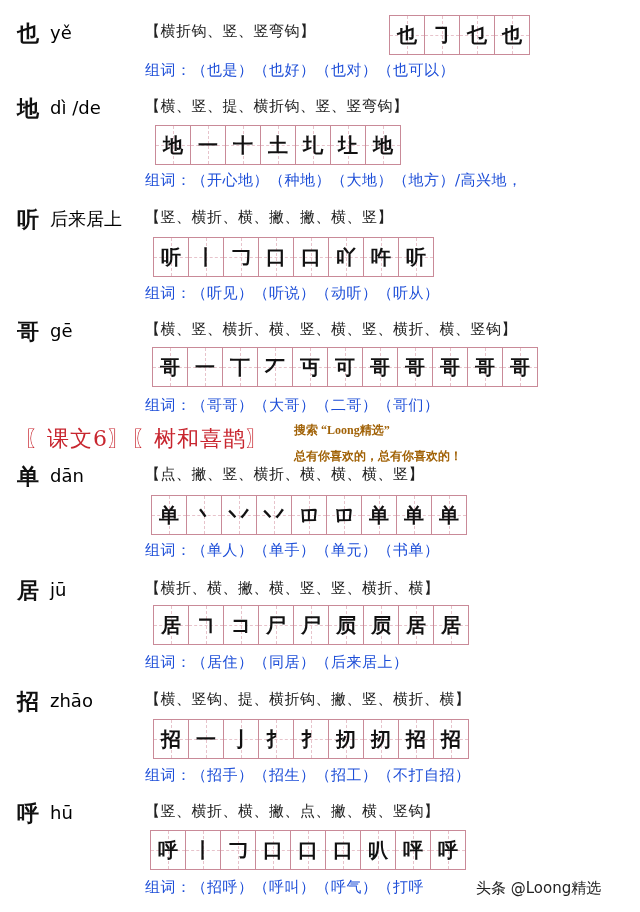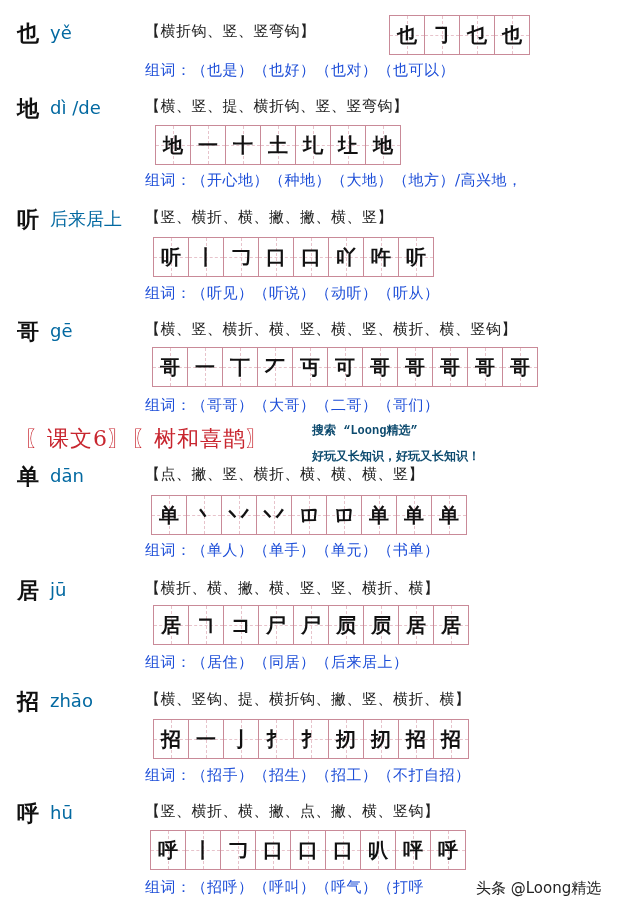--- a/index.html
+++ b/index.html
@@ -11,21 +11,21 @@
   }
   .entry { position: absolute; left: 0; width: 640px; }
   .head-char {
     position: absolute; left: 17px;
     font-family: "DejaVu Serif", serif; font-weight: bold;
     font-size: 22px; color: #111; line-height: 1;
   }
   .pinyin {
     position: absolute; left: 50px;
     font-family: "DejaVu Sans", "Liberation Sans", sans-serif;
-    font-size: 18px; color: #0369a1; line-height: 1; text-align: right;
+    font-size: 18px; color: #000000; line-height: 1; text-align: right;
   }
   .strokes {
     position: absolute; left: 145px;
     font-size: 15px; color: #222; letter-spacing: 0.5px; line-height: 1; white-space: nowrap;
   }
   .words {
     position: absolute; left: 145px;
     font-size: 15px; color: #1d4ed8; letter-spacing: 0.5px; line-height: 1; white-space: nowrap;
   }
   .grid {
@@ -48,23 +48,23 @@
     content: ""; position: absolute; top: 50%; left: 0; right: 0;
     border-top: 1px dashed #e7c3cb;
   }
   .cell span { position: relative; z-index: 1; }
   .lesson {
     position: absolute; left: 24px; top: 424px;
     font-family: "DejaVu Serif", serif; font-weight: normal;
     font-size: 22px; color: #c8262f; letter-spacing: 1px; white-space: nowrap;
   }
   .promo1, .promo2 {
-    position: absolute; left: 312px;
-    font-family: Liberation Mono, monospace; font-weight: bold;
-    font-size: 12px; color: #0c4a6e; white-space: nowrap;
+    position: absolute; left: 294px;
+    font-family: Liberation Serif, serif; font-weight: bold;
+    font-size: 12px; color: #a16207; white-space: nowrap;
   }
   .promo1 { top: 422px; }
   .promo2 { top: 448px; }
   .watermark {
     position: absolute; left: 476px; top: 879px;
     font-family: "DejaVu Sans", sans-serif; font-size: 15px; color: #222;
     white-space: nowrap;
     text-shadow: 0 0 2px #fff, 0 0 2px #fff;
   }
 </style>
@@ -192,21 +192,21 @@
       </div>
     <div class="cell">
         <span>哥</span>
       </div>
   </div>
   <div class="words" style="top:398px">组词：（哥哥）（大哥）（二哥）（哥们）</div>
 </div>
 
 <div class="lesson">〖课文6〗〖树和喜鹊〗</div>
 <div class="promo1">搜索 “Loong精选”</div>
-<div class="promo2">好玩又长知识，好玩又长知识！</div>
+<div class="promo2">总有你喜欢的，总有你喜欢的！</div>
 
 <div class="entry">
   <div class="head-char" style="top:465px">单</div>
   <div class="pinyin" style="top:467px">dān</div>
   <div class="strokes" style="top:467px">【点、撇、竖、横折、横、横、横、竖】</div>
   <div class="grid" style="left:151px; top:495px">
     <div class="cell">
         <span>单</span>
       </div>
     <div class="cell">

